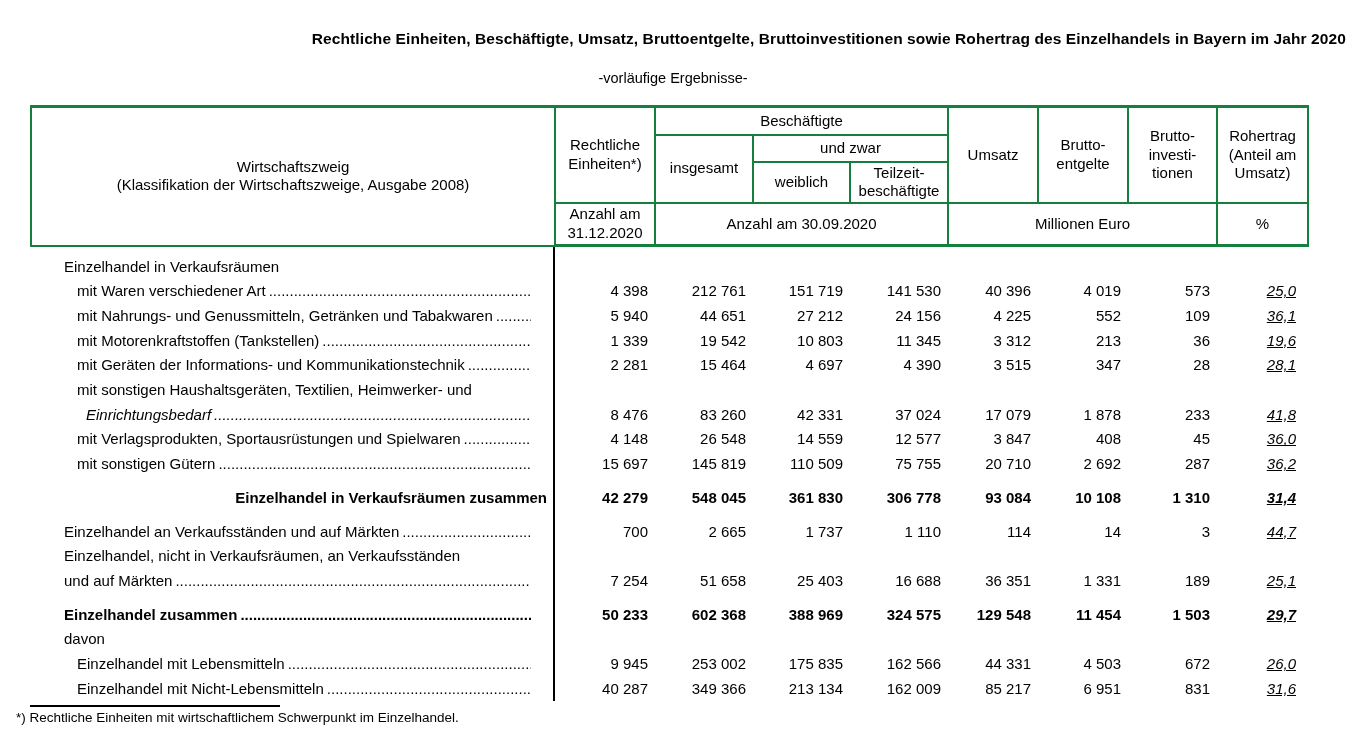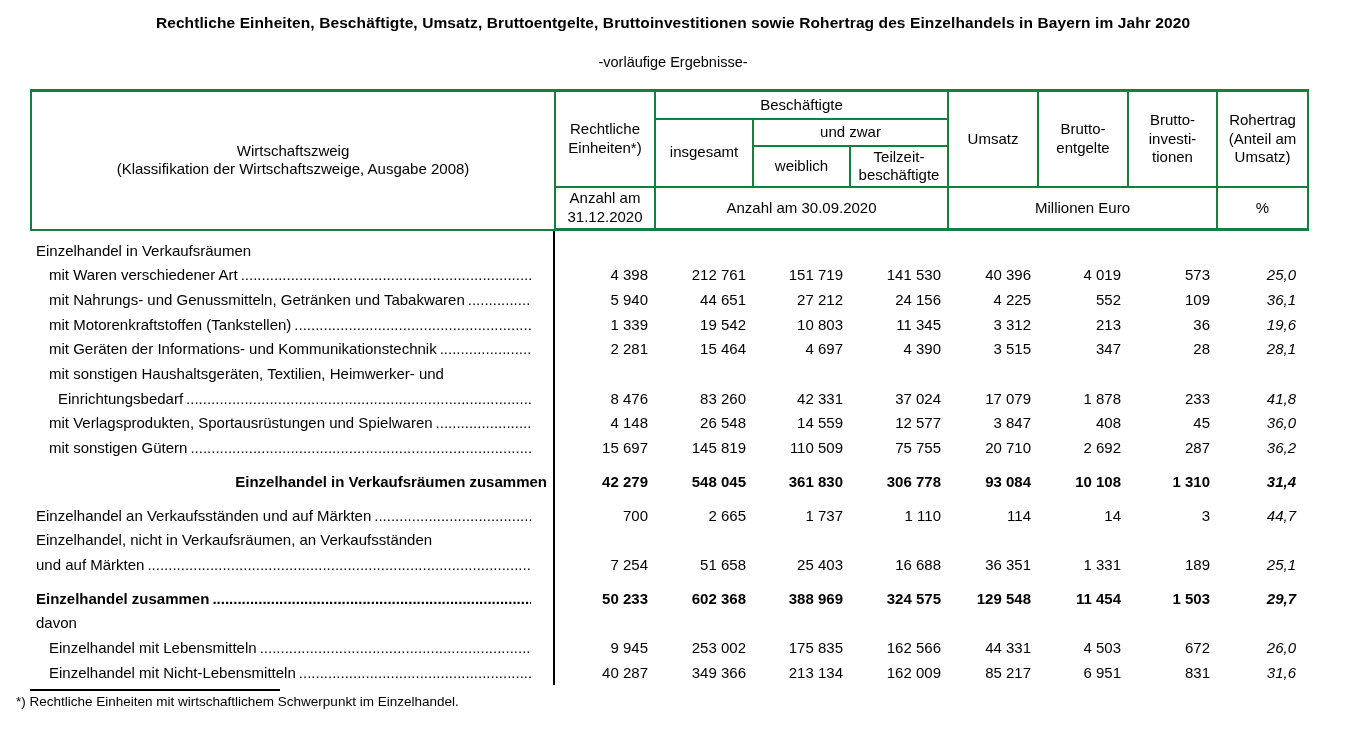--- a/index.html
+++ b/index.html
@@ -6,22 +6,22 @@
   html, body { background: #fff; }
   body {
     width: 1346px; height: 735px;
     font-family: "Liberation Sans", sans-serif;
     color: #000;
     overflow: hidden;
   }
   .page { width: 1346px; height: 735px; position: relative; }
 
   .title {
-    margin-top: 14px;
-    text-align: center;
+    margin-top: 30px;
+    text-align: right;
     font-size: 15.5px;
     font-weight: bold;
     letter-spacing: 0.1px;
   }
   .subtitle {
     margin-top: 22px;
     text-align: center;
     font-size: 14.5px;
   }
 
@@ -54,44 +54,44 @@
     padding: 0;
   }
   tbody td.lbl {
     border-right: 2px solid #000;
     display: flex;
     align-items: baseline;
   }
   tbody tr:first-child td { padding-top: 8px; }
   tbody tr.gap td { padding-top: 9px; }
 
-  td.lbl .lt { white-space: nowrap; }
+  td.lbl .lt { white-space: nowrap; margin-left: 28px; }
   td.lbl.ind0 { padding-left: 5px; }
   td.lbl.ind1 { padding-left: 18px; align-items: flex-end; }
-  td.lbl.ind2 { padding-left: 27px; }
+  td.lbl.ind2 { padding-left: 27px; font-style: italic; }
   td.lbl.right { justify-content: flex-end; padding-right: 6px; }
 
   .dots {
     flex: 1 1 auto;
     min-width: 0;
     overflow: hidden;
     white-space: nowrap;
     margin-left: 3px;
     margin-right: 22px;
   }
   .dots::after {
     content: "........................................................................................................................................................................................................................";
   }
 
   td.num {
     text-align: right;
     padding-right: 7px;
     white-space: nowrap;
   }
-  td.num.pct { font-style: italic; padding-right: 12px; }
+  td.num.pct { font-style: italic; padding-right: 12px; text-decoration: underline; }
   tr.bold td, tr.bold .dots::after { font-weight: bold; }
 
   .footnote-rule {
     margin: 4px 0 3px 30px;
     width: 250px;
     border-top: 2px solid #000;
   }
   .footnote {
     margin-left: 16px;
     font-size: 13.5px;

